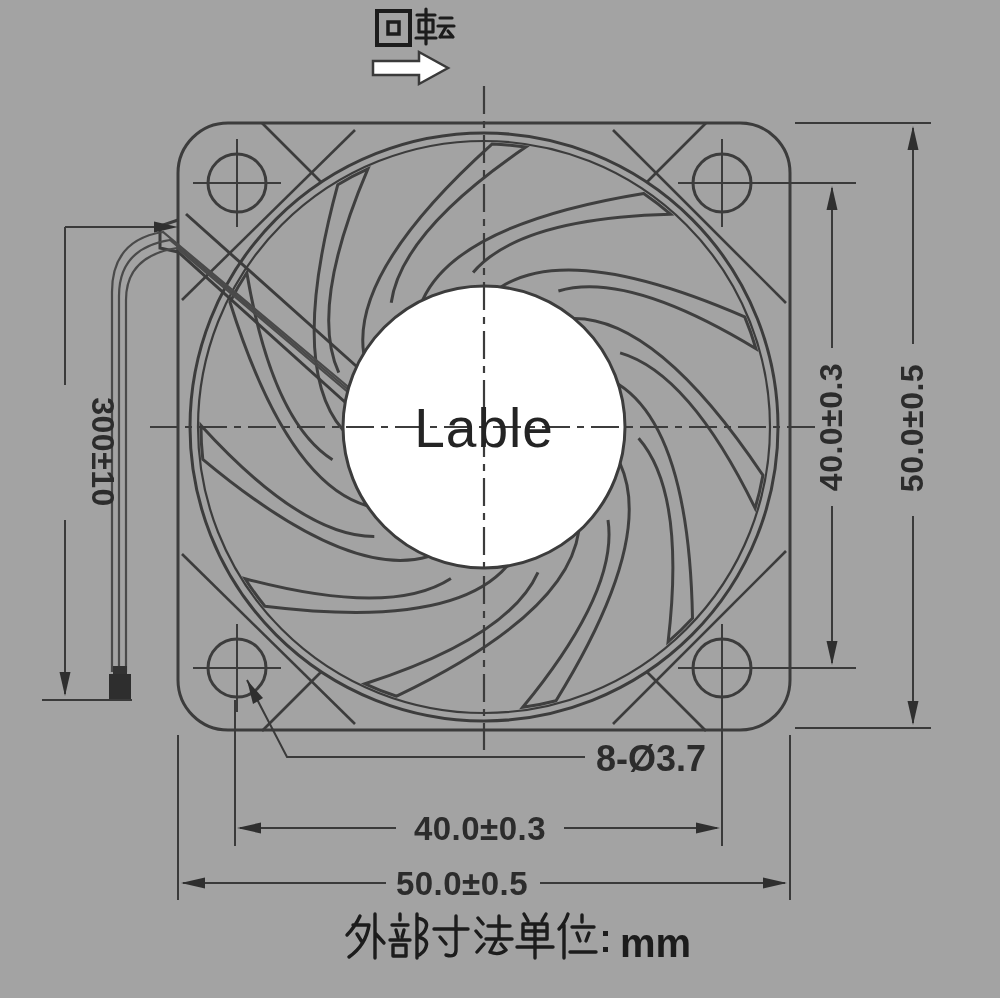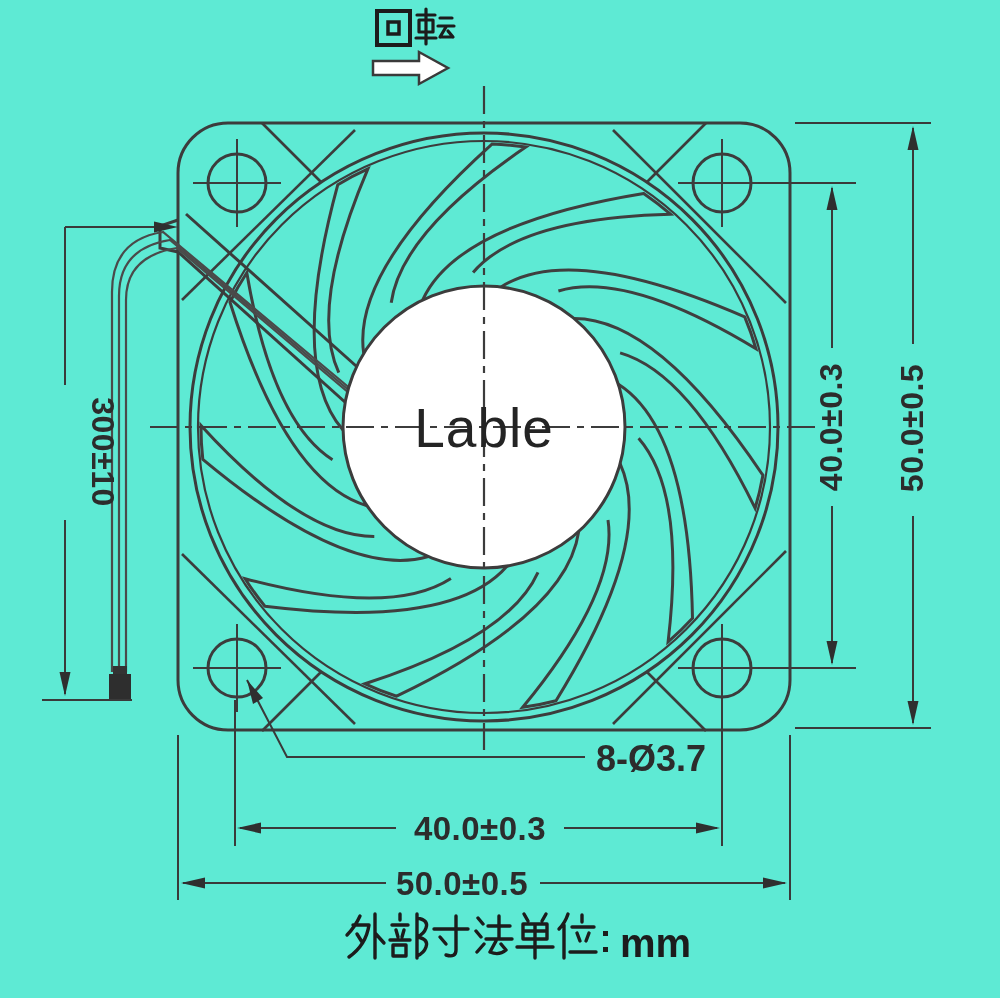--- a/index.html
+++ b/index.html
@@ -1,16 +1,16 @@
 <!DOCTYPE html>
 <html><head>
 <meta charset="utf-8">
 <style>
   html,body{margin:0;padding:0;background:#ffffff;}
-  .stage{position:relative;width:1000px;height:998px;background:#5eead4;overflow:hidden;
+  .stage{position:relative;width:1000px;height:998px;background:#a3a3a3;overflow:hidden;
          font-family:"Liberation Sans",sans-serif;}
   svg text{font-family:"Liberation Sans",sans-serif;fill:#2c2c2c;}
   .dim-text{font-size:32px;font-weight:600;letter-spacing:.5px;}
   .dim-text-h{font-size:33px;font-weight:600;letter-spacing:.5px;}
   .hub-text{font-size:55px;font-weight:500;letter-spacing:1px;fill:#242424;}
   .latin-units{font-size:40px;font-weight:600;fill:#1c1c1c;}
   .ghost{fill:rgba(0,0,0,0);}
   .stroke-kanji{stroke:#1c1c1c;fill:none;stroke-linecap:round;stroke-linejoin:round;}
 </style>
 </head>

